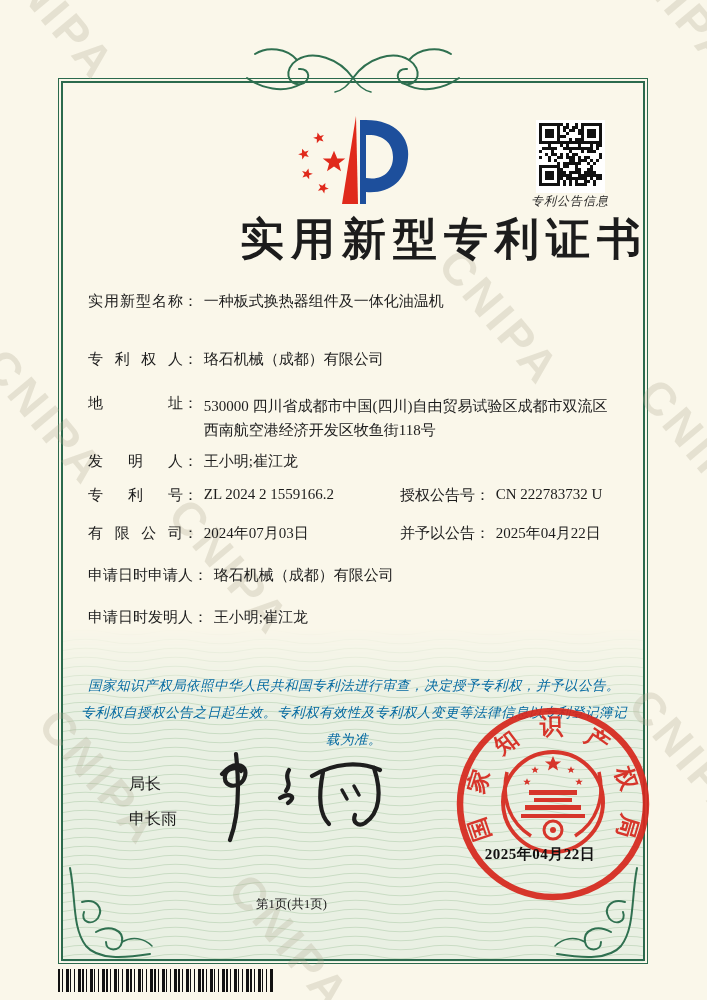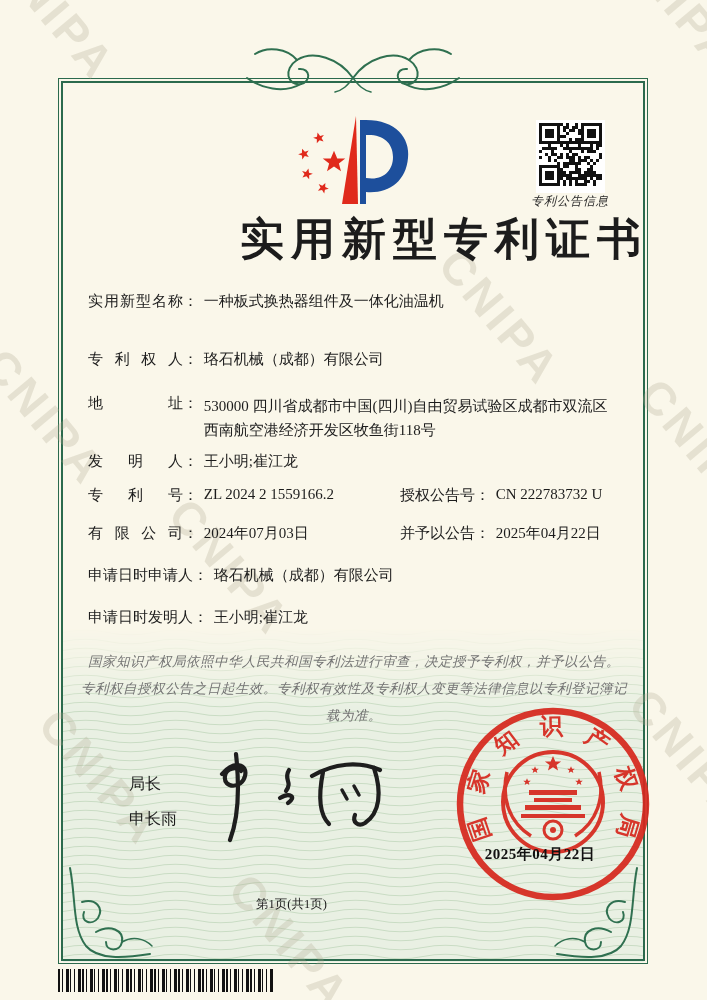--- a/index.html
+++ b/index.html
@@ -45,22 +45,22 @@
     display:inline-block; width:95px; text-align:justify; text-align-last:justify;
     vertical-align:top;
   }
   .flabel.wide{ width:auto; text-align:left; text-align-last:auto; }
   .colon{ display:inline-block; vertical-align:top; }
   .fvalue{ display:inline-block; vertical-align:top; margin-left:2px; }
   .fvalue.wrap{ white-space:normal; width:410px; line-height:24px; }
   .rightcol{ position:absolute; left:312px; white-space:nowrap; }
   
   .statement{
-    position:absolute; left:80px; top:648px; width:548px; z-index:3;
-    font-size:13.5px; font-style:italic; line-height:27px; color:#737373;
+    position:absolute; left:80px; top:672px; width:548px; z-index:3;
+    font-size:13.5px; font-style:italic; line-height:27px; color:#0369a1;
     text-align:center; letter-spacing:0.5px;
   }
   
   .sig-block{ position:absolute; left:92px; top:774px; z-index:3;
     font-family:Liberation Mono, monospace; font-size:16px; font-weight:500;margin-left:37px; }
   .sig-block div{ margin-bottom:14px; }
   .signature-svg{ position:absolute; left:192px; top:742px; z-index:3; }
   .seal{ position:absolute; left:455px; top:706px; z-index:4; opacity:0.93; }
   .issue-date{
     position:absolute; left:460px; top:845px; width:160px; text-align:center; z-index:5;

